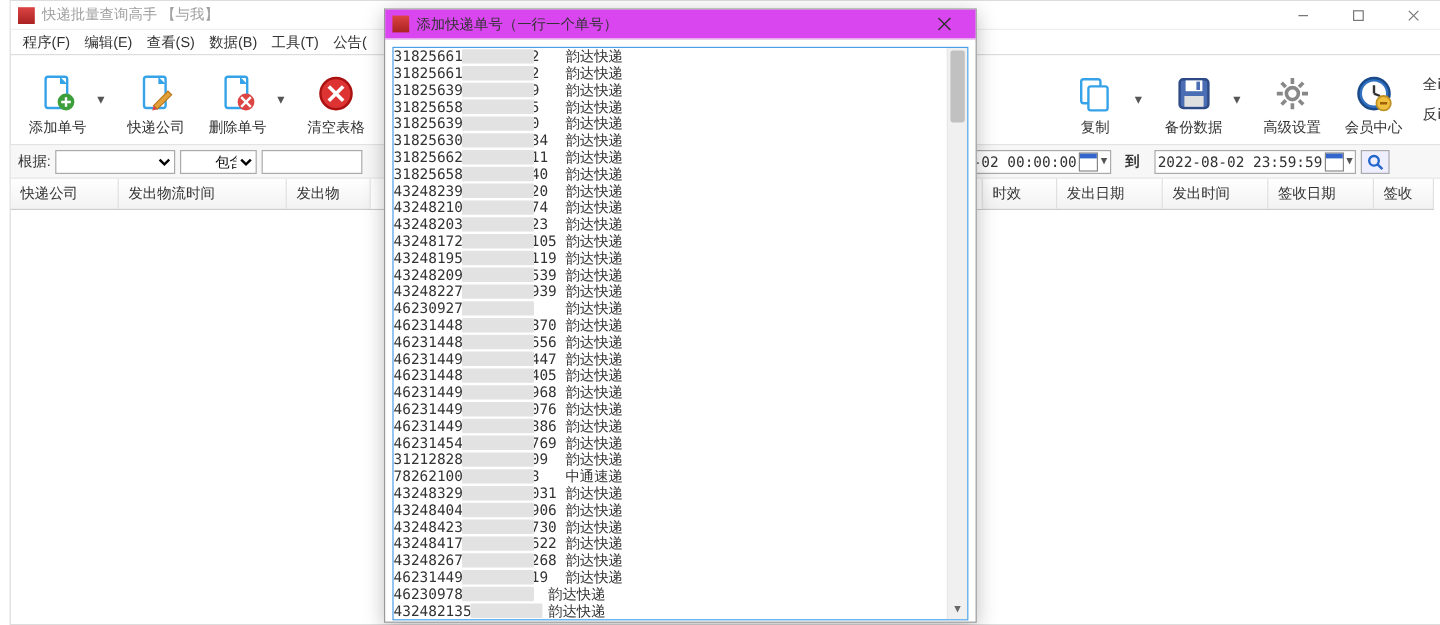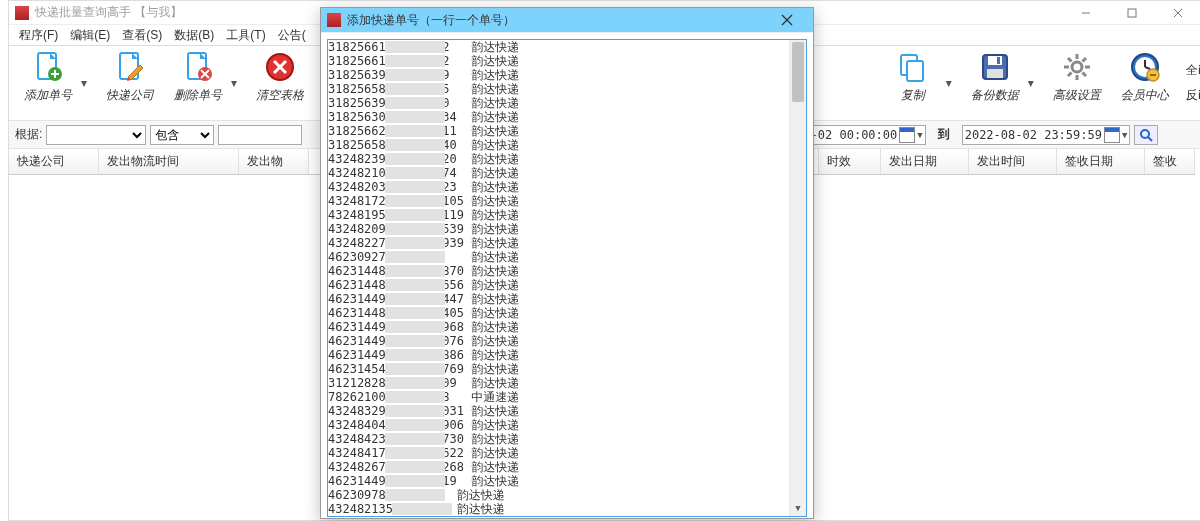--- a/index.html
+++ b/index.html
@@ -68,25 +68,25 @@
     display: flex;
     align-items: center;
     padding: 4px 6px;
     gap: 2px;
     position: relative;
   }
   .tb-btn {
     display: flex;
     flex-direction: column;
     align-items: center;
+    justify-content: flex-end;
     width: 66px;
     height: 64px;
     gap: 4px;
     white-space: nowrap;
-    font-style: italic;
   }
   .tb-btn .ic { width: 32px; height: 32px; display:flex; align-items:center; justify-content:center; }
   .tb-btn .lbl { font-size: 12px; }
   .tb-grp {
     display:flex; align-items:center;
   }
   .tb-grp .dd {
     width: 14px; color:#555;
   }
 
@@ -107,20 +107,21 @@
     gap:4px;
     padding:0 6px;
     border-bottom: 1px solid #e3e3e3;
     background: #f7f7f7;
   }
   .filter-row select, .filter-row input[type=text] {
     height: 20px;
     border:1px solid #aaa;
     font-family:inherit; font-size:12px;
     background:#fff;
+    padding-left:24px;
   }
   .filter-row .lbl { color:#333; }
   .date-field {
     display:flex; align-items:center; gap:2px;
     border:1px solid #aaa; height:20px; padding:0 2px;
     background:#fff;
     font-family: Consolas, monospace;
   }
   .date-ic { width:16px;height:16px;border:1px solid #888;background:#fff;position:relative;}
   .date-ic::before{content:"";position:absolute;top:0;left:0;right:0;height:4px;background:#36c;}
@@ -161,21 +162,21 @@
     background: #fff;
     border: 1px solid #999;
     box-shadow: 0 4px 16px rgba(0,0,0,.25);
     display:flex; flex-direction:column;
   }
   .dialog-titlebar {
     height: 26px;
     display:flex;
     align-items:center;
     padding: 0 6px;
-    background:#7dd3fc;
+    background:#d946ef;
     border-bottom:1px solid #eee;
   }
   .dialog-titlebar .app-icon {
     width:14px;height:14px;
     background: linear-gradient(#d44,#a22);
     margin-right:6px;
   }
   .dialog-titlebar .close {
     margin-left:auto; width:40px; height:24px;
     display:flex;align-items:center;justify-content:center;

